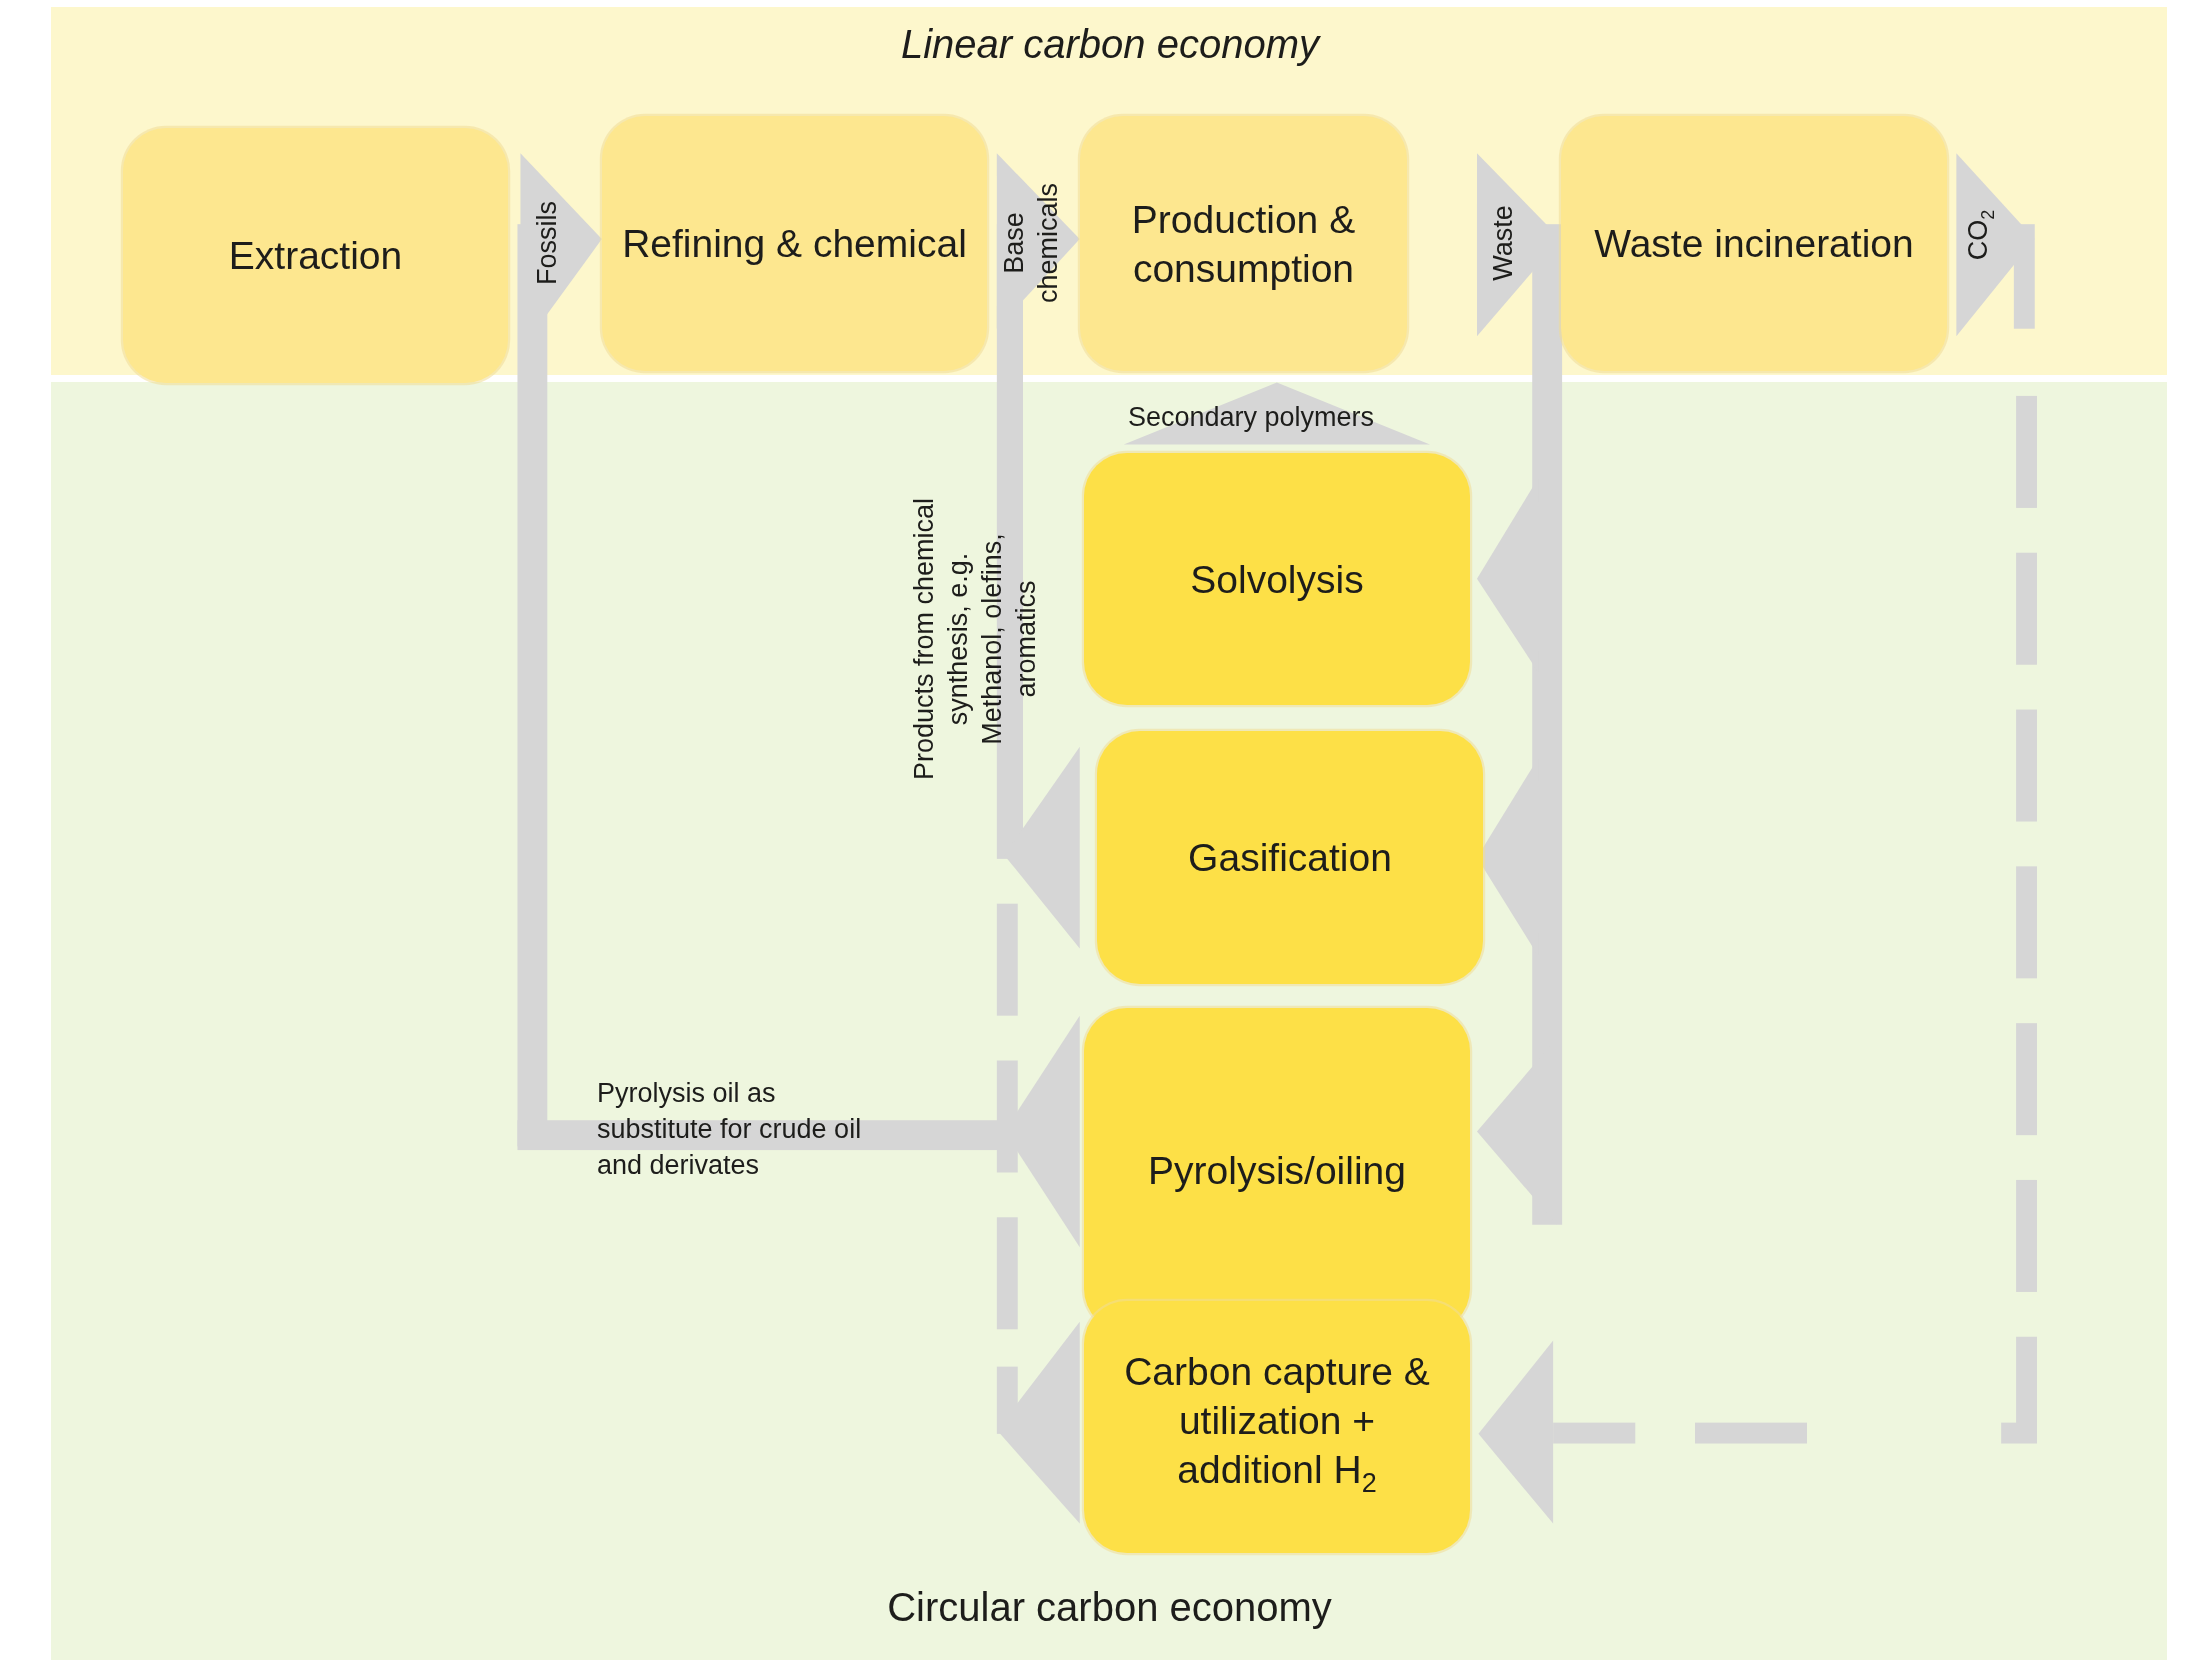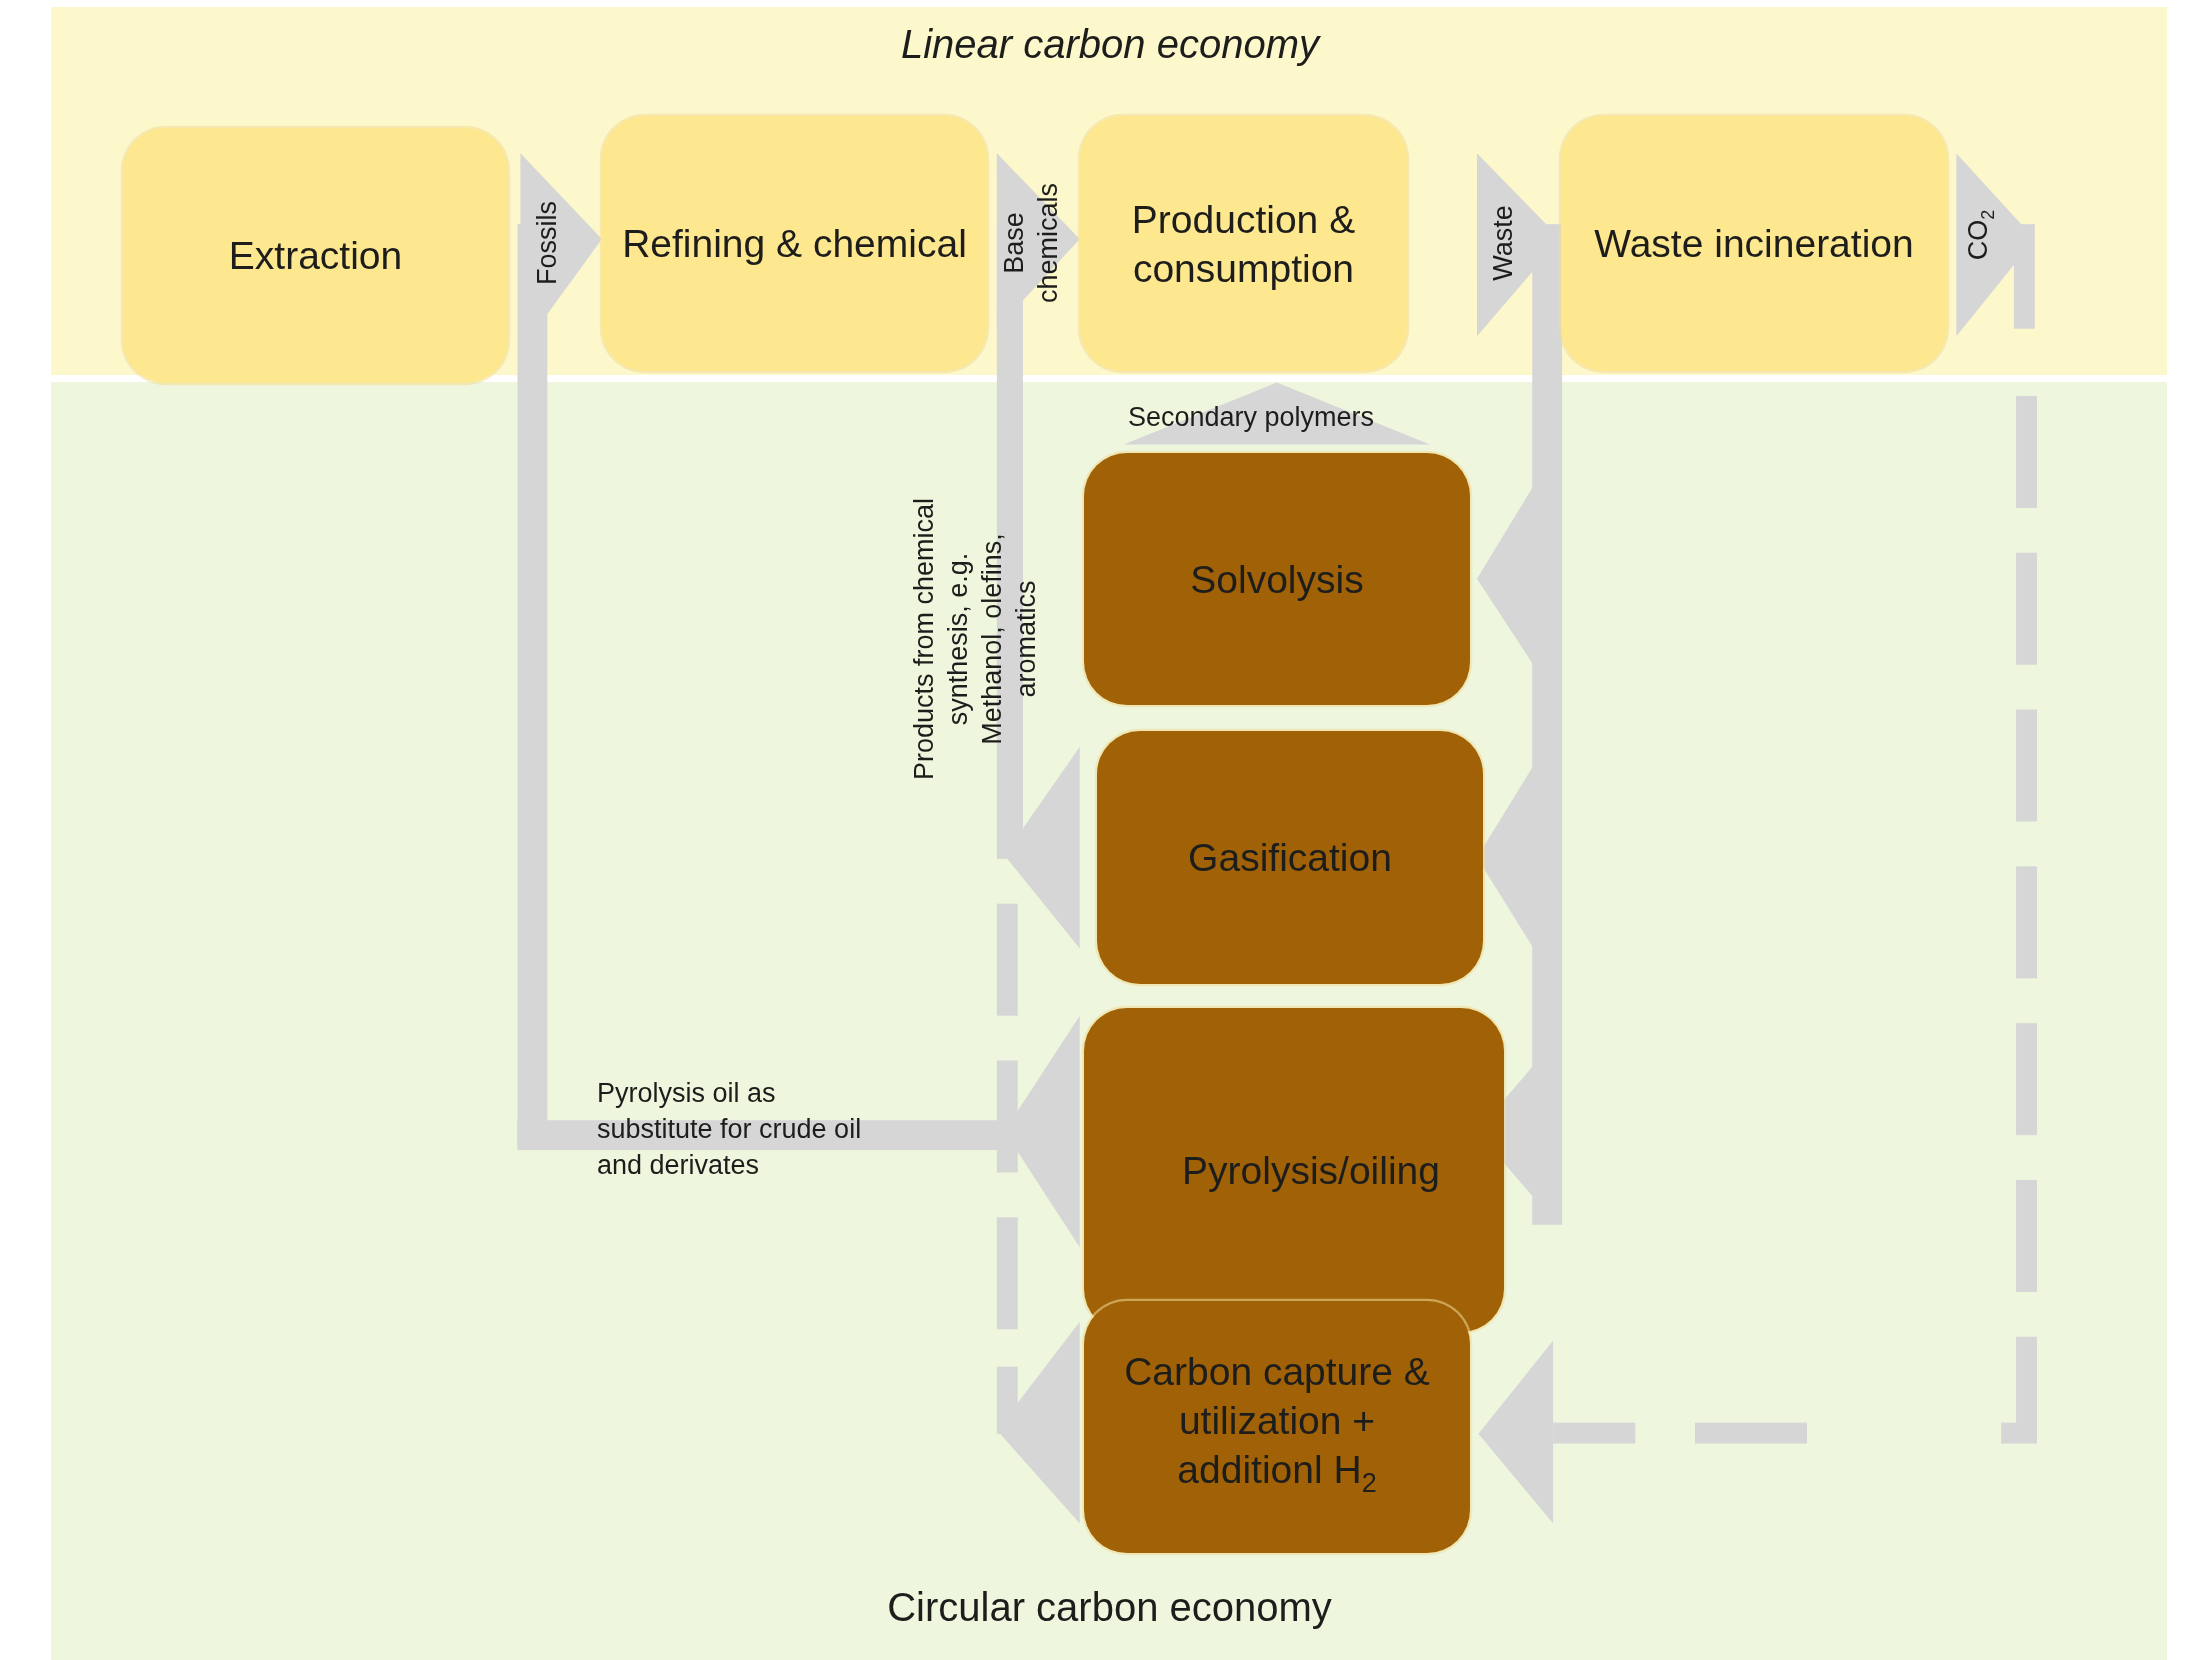--- a/index.html
+++ b/index.html
@@ -5,21 +5,21 @@
   html, body { margin:0; padding:0; }
   body { width:2205px; height:1661px; position:relative; background:#ffffff; overflow:hidden;
          font-family:"Liberation Sans", sans-serif; color:#1d1d1b; }
   .band { position:absolute; }
   #band-linear { left:51px; top:6.7px; width:2116px; height:368px; background:#fdf7cc; }
   #band-circular { left:51px; top:382px; width:2116px; height:1281px; background:#eef6de; }
   svg#flows { position:absolute; left:0; top:0; width:2205px; height:1661px; }
   .box { position:absolute; border-radius:43px; display:flex; align-items:center; justify-content:center;
          text-align:center; font-size:39px; line-height:49px; box-shadow:0 0 0 2.2px rgba(240,220,150,0.55); }
   .box.top { background:#fde78f; }
-  .box.col { background:#a16207; }
+  .box.col { background:#fde047; }
   .heading { position:absolute; font-size:40px; text-align:center; white-space:nowrap; }
   .lbl { position:absolute; font-size:27px; line-height:36px; white-space:nowrap; }
   .vlbl { position:absolute; font-size:27px; line-height:34px; text-align:center; white-space:nowrap;
           transform-origin:center center; transform:translate(-50%,-50%) rotate(-90deg); }
 </style>
 </head>
 <body>
 
 <div class="band" id="band-linear"></div>
 <div class="band" id="band-circular"></div>
@@ -91,21 +91,21 @@
 <div class="box top" style="left:1561px; top:116px; width:386px; height:255px;">
   <div><span>Waste incineration</span></div>
 </div>
 
 <div class="box col" style="left:1084px; top:453px; width:386px; height:252px;">
   <div><span>Solvolysis</span></div>
 </div>
 <div class="box col" style="left:1084px; top:731px; width:386px; height:253px;margin-left:13px;">
   <div><span>Gasification</span></div>
 </div>
-<div class="box col" style="left:1084px; top:1008px; width:386px; height:324px;padding-left:34px;">
+<div class="box col" style="left:1084px; top:1008px; width:386px; height:324px;">
   <div><span>Pyrolysis/oiling</span></div>
 </div>
 <div class="box col" style="left:1084px; top:1301px; width:386px; height:252px;">
   <div>
     <div>Carbon capture &amp;</div>
     <div>utilization +</div>
     <div><span>additionl H</span><sub style="font-size:27px;">2</sub></div>
   </div>
 </div>
 

